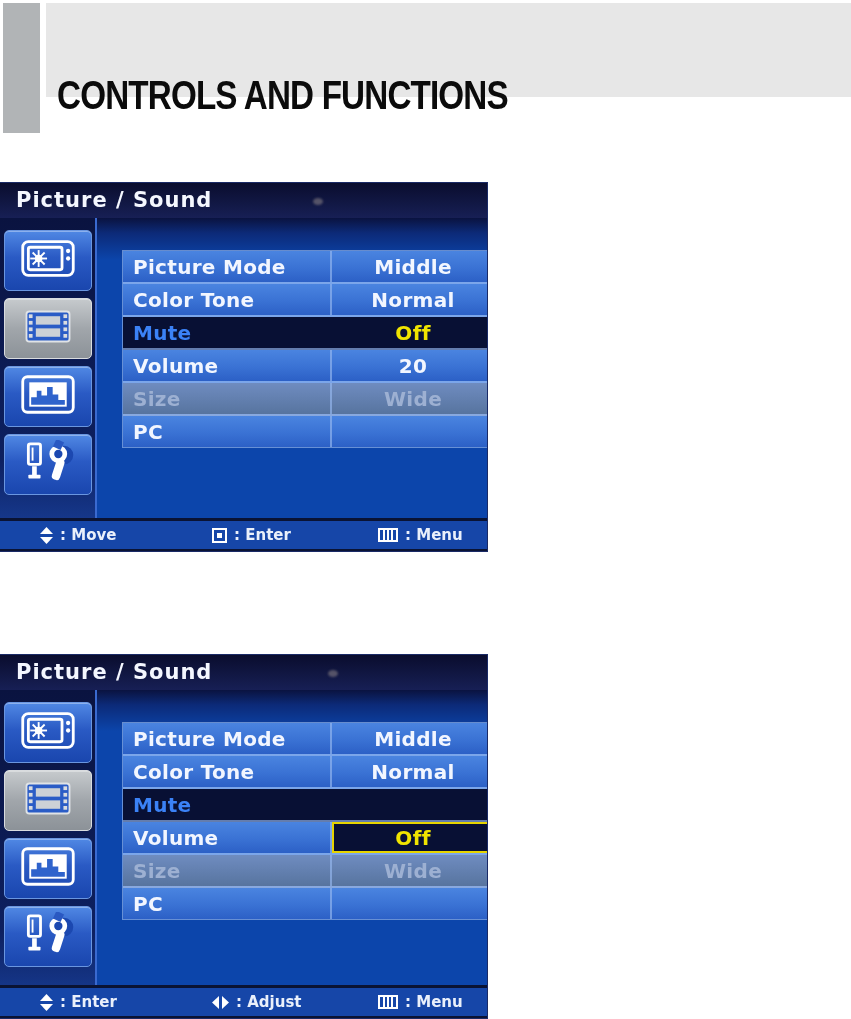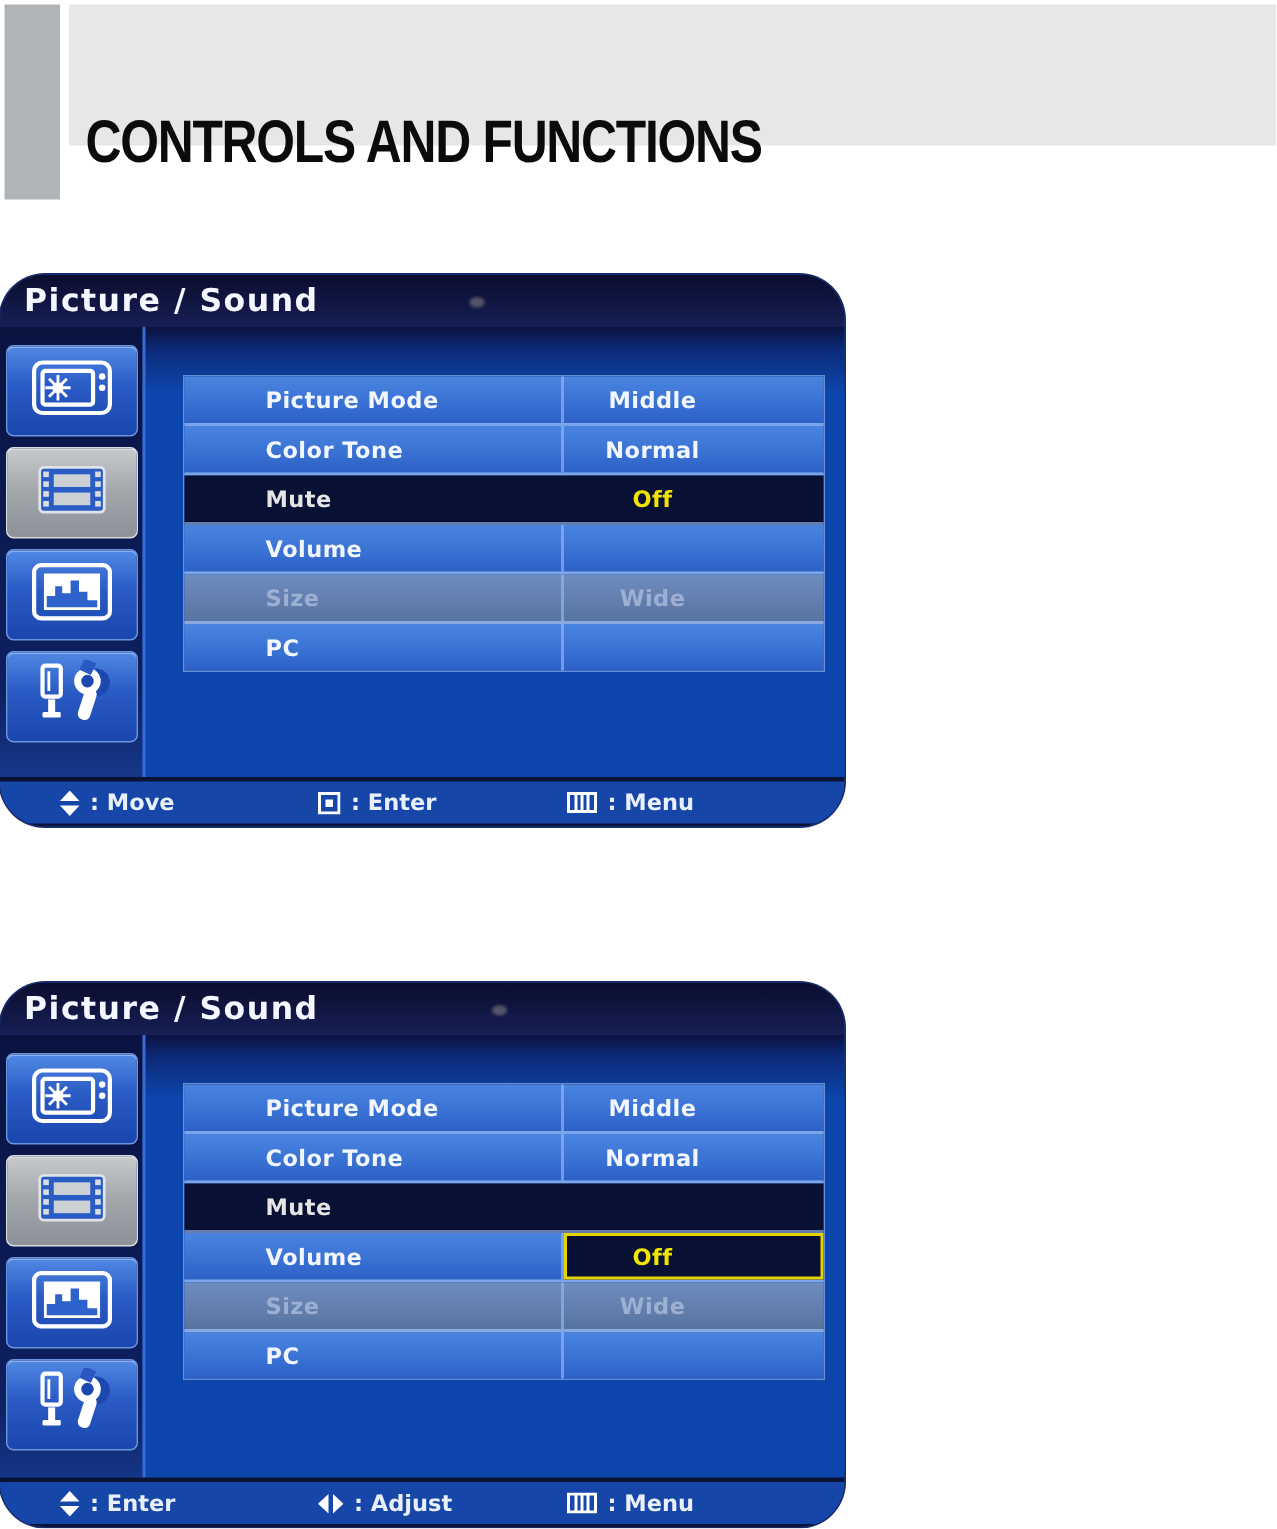--- a/index.html
+++ b/index.html
@@ -11,22 +11,22 @@
   
   .hdr-block { position:absolute; left:3px; top:3px; width:37px; height:130px; background:#b1b4b6; }
   .hdr-banner { position:absolute; left:46px; top:3px; width:805px; height:94px; background:#e7e7e7; }
   .hdr-title {
     position:absolute; left:11px; top:70px; white-space:nowrap;
     font-family:"Liberation Sans", sans-serif; font-weight:bold; font-size:40px;
     color:#0b0b0b; letter-spacing:-1px; transform:scaleX(0.83); transform-origin:left top;
   }
 
   
-  .osd { position:absolute; left:0; width:563px; background:#0c45ab; overflow:hidden;
-         box-shadow:0 0 0 1px #1a2a66;border-radius:30px; }
+  .osd { position:absolute; left:0; width:487px; background:#0c45ab; overflow:hidden;
+         box-shadow:0 0 0 1px #1a2a66; }
   #osd1 { top:183px; height:368px; }
   #osd2 { top:655px; height:363px; }
 
   .osd-title {
     position:relative; height:35px; padding-left:16px;
     background:linear-gradient(180deg,#0a0d2e 0%,#111743 55%,#171f55 100%);
     color:#f4f7ff; font-size:21px; font-weight:bold; line-height:34px; letter-spacing:1px;
   }
   .refl-dot { position:absolute; top:15px; width:10px; height:7px; border-radius:50%;
     background:rgba(168,158,150,0.45); filter:blur(1px); }
@@ -55,29 +55,29 @@
   .sbtn.gray {
     background:linear-gradient(180deg,#c6cacd 0%,#a1a6ab 50%,#8c9298 100%);
     border-color:#d9dcdf;
   }
 
   
   .tbl { position:absolute; left:122px; top:32px; width:426px;
          border:1px solid rgba(165,195,242,0.6); }
   .row { display:flex; height:31px; border-bottom:2px solid rgba(150,185,240,0.65);
          background:linear-gradient(180deg,#4a84e0 0%,#3a72d4 55%,#2c60c6 100%);
-         color:#f2f6ff; font-size:15px; font-weight:bold; letter-spacing:0.3px;padding-left:44px; }
+         color:#f2f6ff; font-size:20px; font-weight:bold; letter-spacing:0.3px; }
   .row:last-child { border-bottom:none; }
   .lbl { width:209px; box-sizing:border-box; padding-left:10px;
          display:flex; align-items:center; border-right:2px solid rgba(150,185,240,0.65); }
   .val { flex:1; display:flex; align-items:center; justify-content:center;
          padding-right:55px; box-sizing:border-box; }
 
   .row.sel { background:#081034; }
-  .row.sel .lbl { border-right:none; color:#e5e5e5; }
+  .row.sel .lbl { border-right:none; color:#3b82f6; }
   .row.sel .val { color:#f0e400; }
   .row.sel .val.v-white { color:#ffffff; }
 
   .row.dis { background:linear-gradient(180deg,#6f8cc0 0%,#57749f 100%); }
   .row.dis .lbl, .row.dis .val { color:#9db0d2; }
 
   .val.v-box { background:#081034; box-shadow:inset 0 0 0 2px #e6d400; color:#f0e400; }
 
   
   .osd-footer {
@@ -175,20 +175,21 @@
         <div class="row">
           <div class="lbl">Color Tone</div>
           <div class="val">Normal</div>
         </div>
         <div class="row sel">
           <div class="lbl">Mute</div>
           <div class="val">Off</div>
         </div>
         <div class="row">
           <div class="lbl">Volume</div>
+          <div class="val">20</div>
         </div>
         <div class="row dis">
           <div class="lbl">Size</div>
           <div class="val">Wide</div>
         </div>
         <div class="row">
           <div class="lbl">PC</div>
           <div class="val"></div>
         </div>
       </div>

